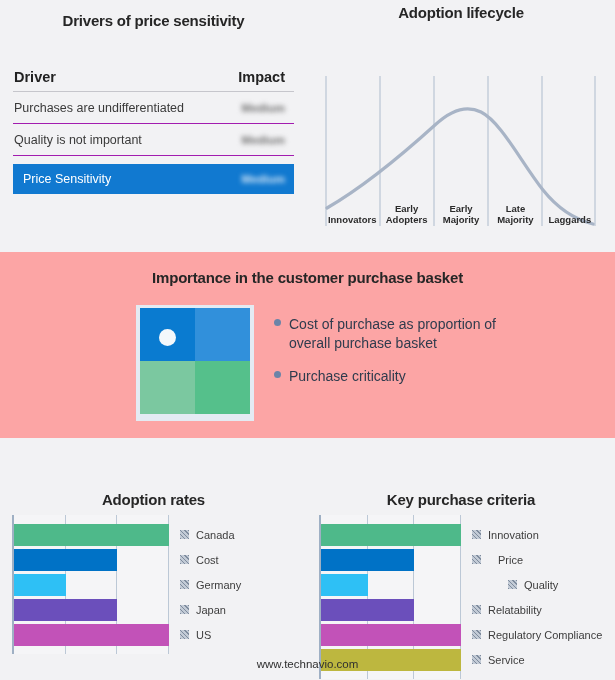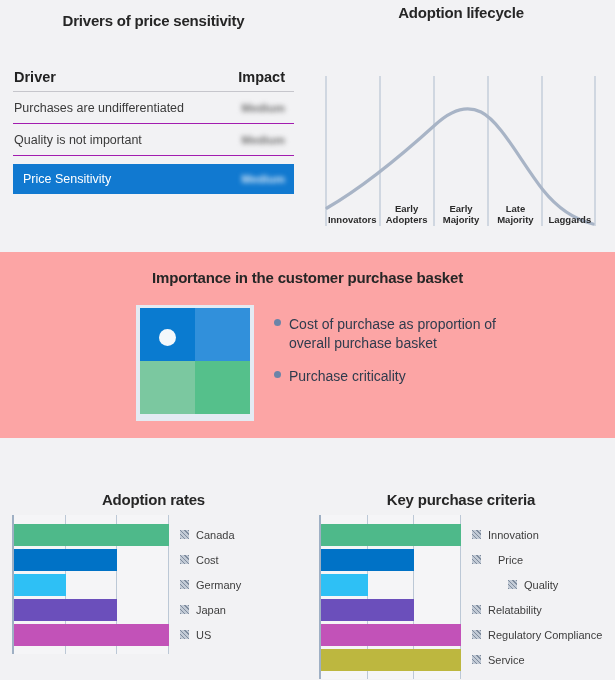--- a/index.html
+++ b/index.html
@@ -427,14 +427,15 @@
             <span class="leg-text">Regulatory Compliance</span>
           </div>
           <div class="bar-leg-item" style="top: 138.5px;">
             <span class="leg-swatch"></span>
             <span class="leg-text">Service</span>
           </div>
         </div>
     </div>
   </div>
 
+  <div class="footer">www.technavio.com</div>
 
 </div>
 
 </body></html>

